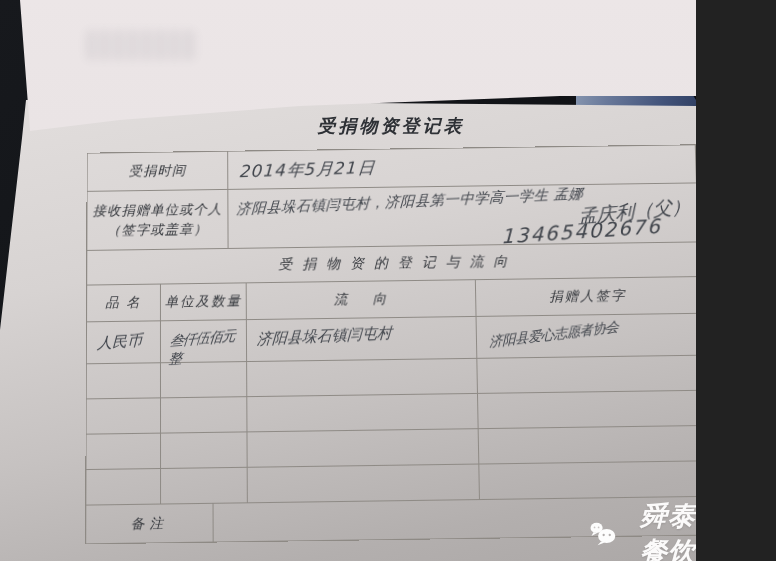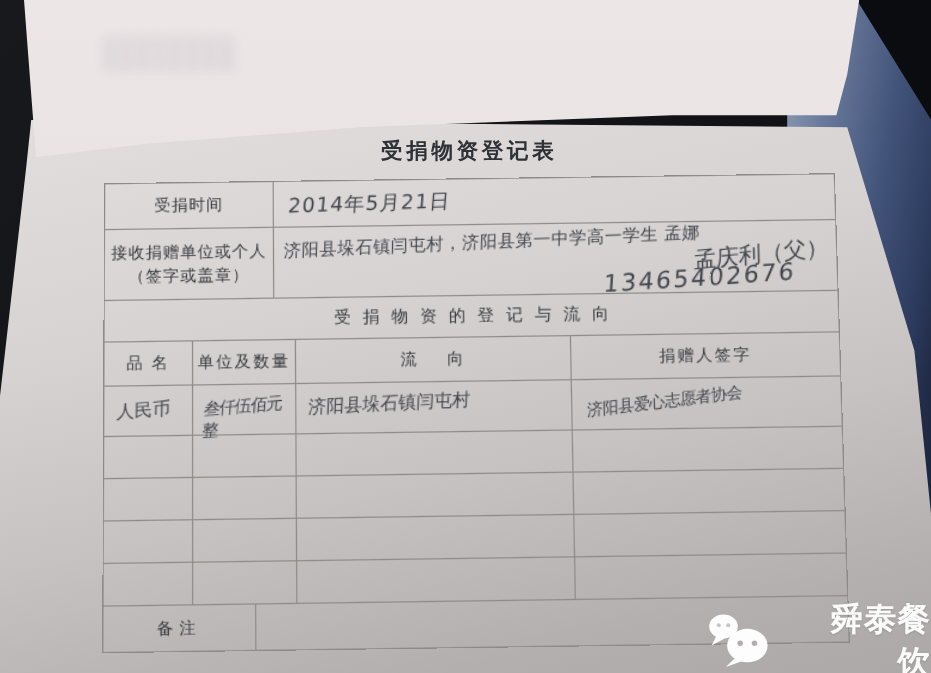--- a/index.html
+++ b/index.html
@@ -1,18 +1,18 @@
 <!DOCTYPE html>
 <html><head>
 <meta charset="utf-8">
 <style>
   html,body{margin:0;padding:0;background:#222;}
-  .stage{position:relative;width:776px;height:561px;overflow:hidden;
+  .stage{position:relative;width:696px;height:561px;overflow:hidden;
     background:linear-gradient(135deg,#17191d 0%,#101216 60%,#0b0d12 100%);
-    font-family:"Liberation Sans","DejaVu Sans",sans-serif;}
+    font-family:"Liberation Sans","DejaVu Sans",sans-serif;font-style:italic;}
 
   
   .cover{position:absolute;top:0;right:0;width:120px;height:561px;z-index:1;
     background:linear-gradient(100deg,#93a2b8 0%,#69799a 22%,#42537a 48%,#2b3а5c 70%,#222d49 78%,#141c30 100%);
     background:linear-gradient(100deg,#93a2b8 0%,#69799a 22%,#42537a 48%,#2b3a5c 70%,#222d49 78%,#141c30 100%);}
   .corner-black{position:absolute;top:0;right:0;width:80px;height:100px;z-index:2;
     background:#0a0c10;clip-path:polygon(18px 0,80px 0,80px 100px);}
 
   
   .paper{position:absolute;inset:0;z-index:3;

